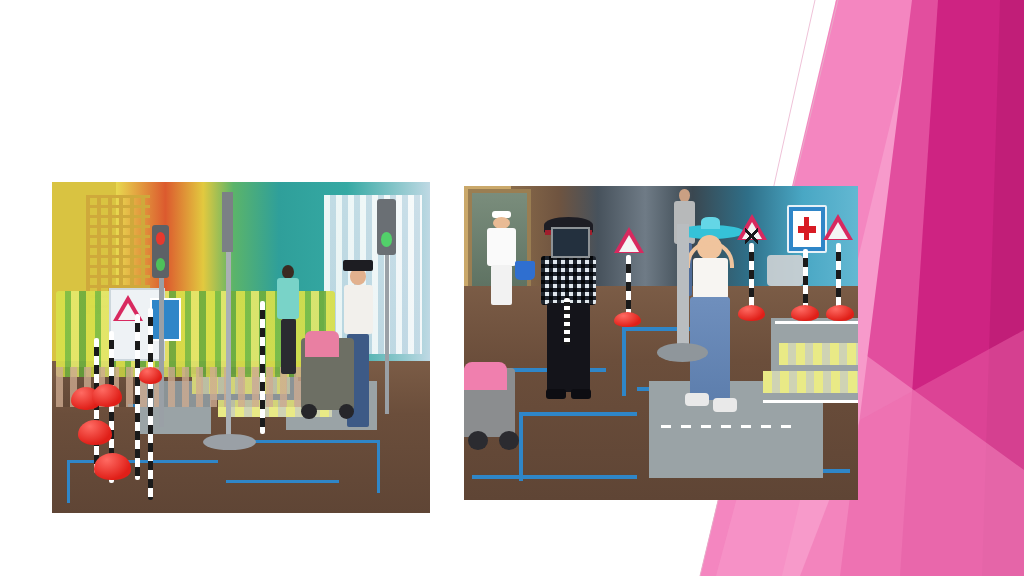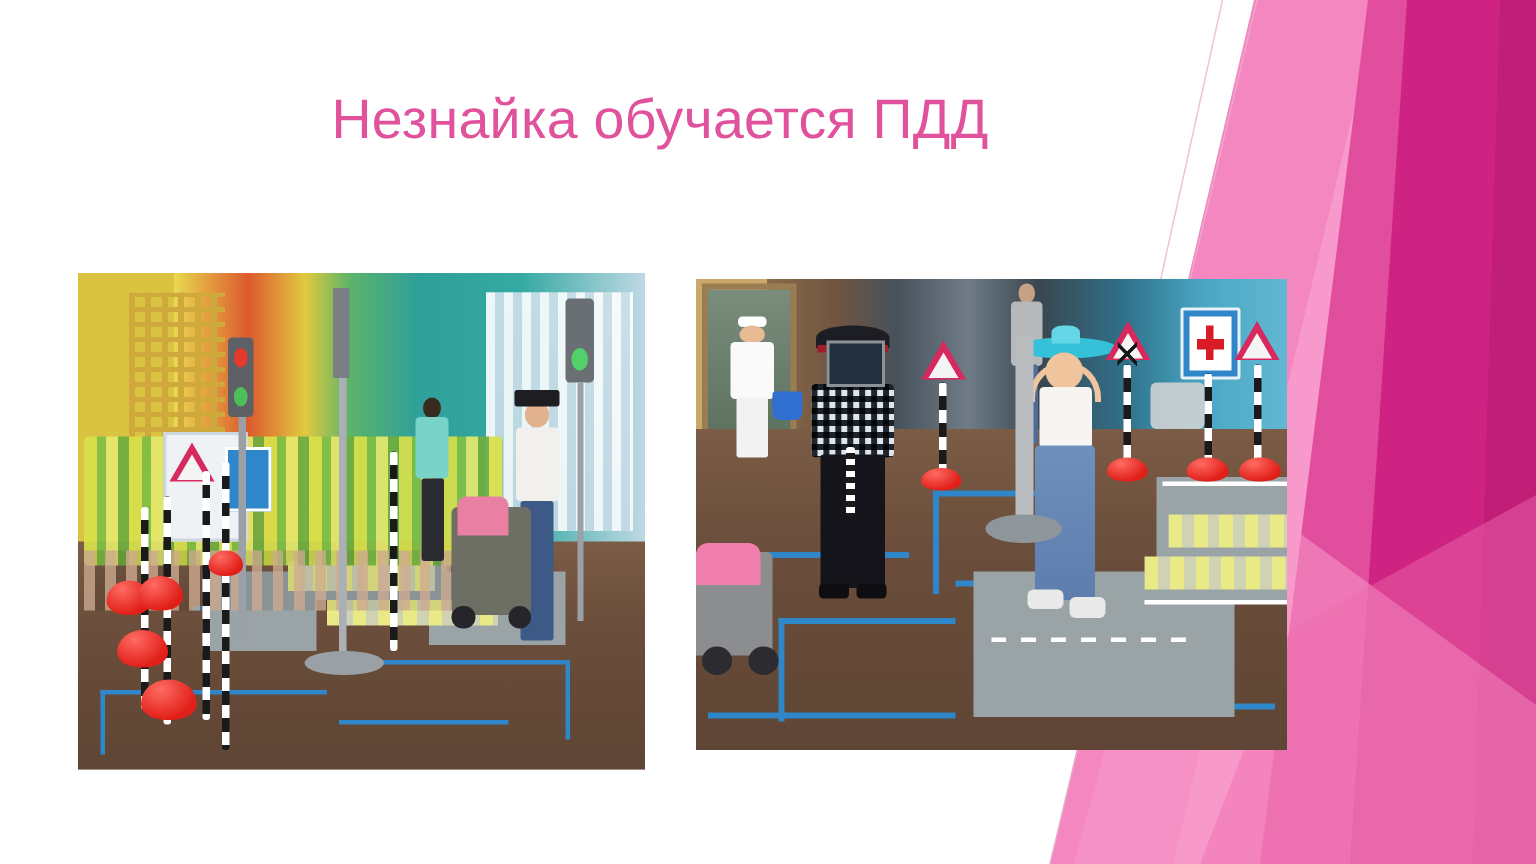--- a/index.html
+++ b/index.html
@@ -90,21 +90,20 @@
       <polygon points="1000,0 1024,0 1024,576 982,576" fill="#C11E78"></polygon>
 
       <polygon points="790,300 1024,470 1024,576 716,576" fill="#F79ACB" opacity="0.55"></polygon>
       <polygon points="860,420 1024,330 1024,576 800,576" fill="#EE6BAE" opacity="0.45"></polygon>
 
       <line x1="838" y1="0" x2="700" y2="576" stroke="#E9A9C8" stroke-width="1"></line>
       <line x1="815" y1="0" x2="742" y2="330" stroke="#EFC2D8" stroke-width="1"></line>
     </svg>
   </div>
 
-  <div id="title">Незнайка обучается ПДД</div>
 
   <div id="photo-left" class="photo">
     <div class="scene">
       <div class="wall"></div>
       <div class="grid"></div>
       <div class="window"></div>
       <div class="floor" style="height:46%"></div>
 
       <div class="tapeline" style="left:4%;top:84%;width:40%;height:3px;"></div>
       <div class="tapeline" style="left:4%;top:84%;width:3px;height:13%;"></div>

